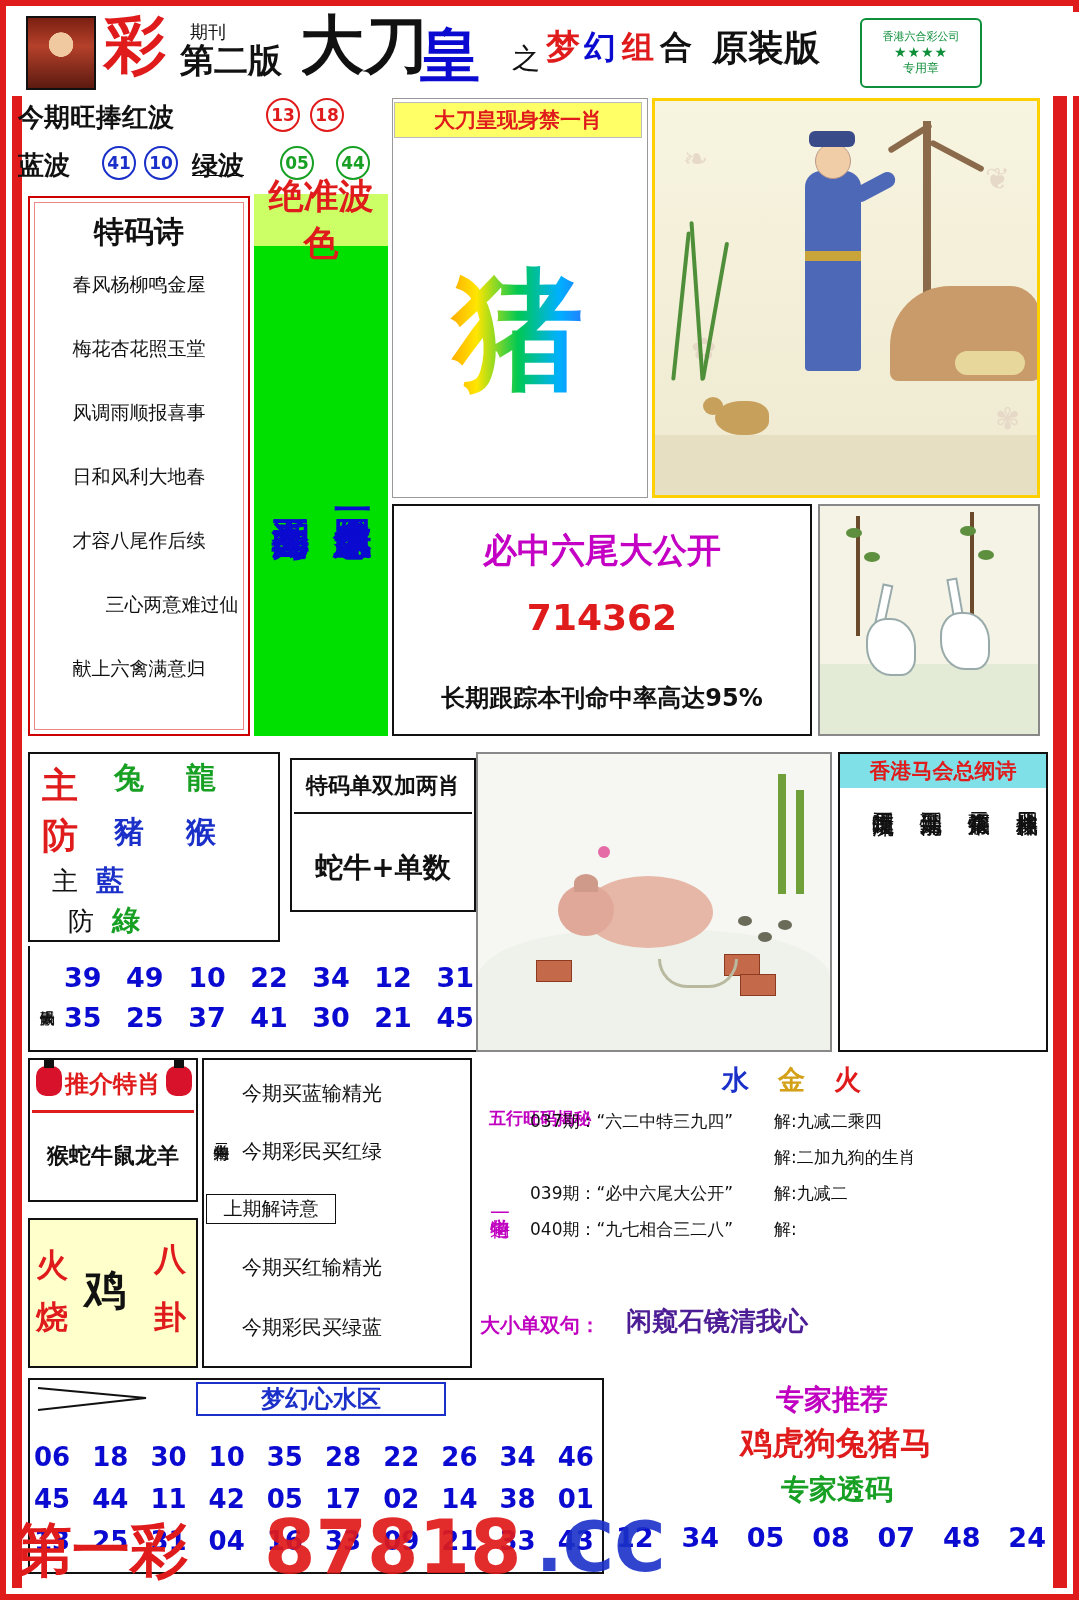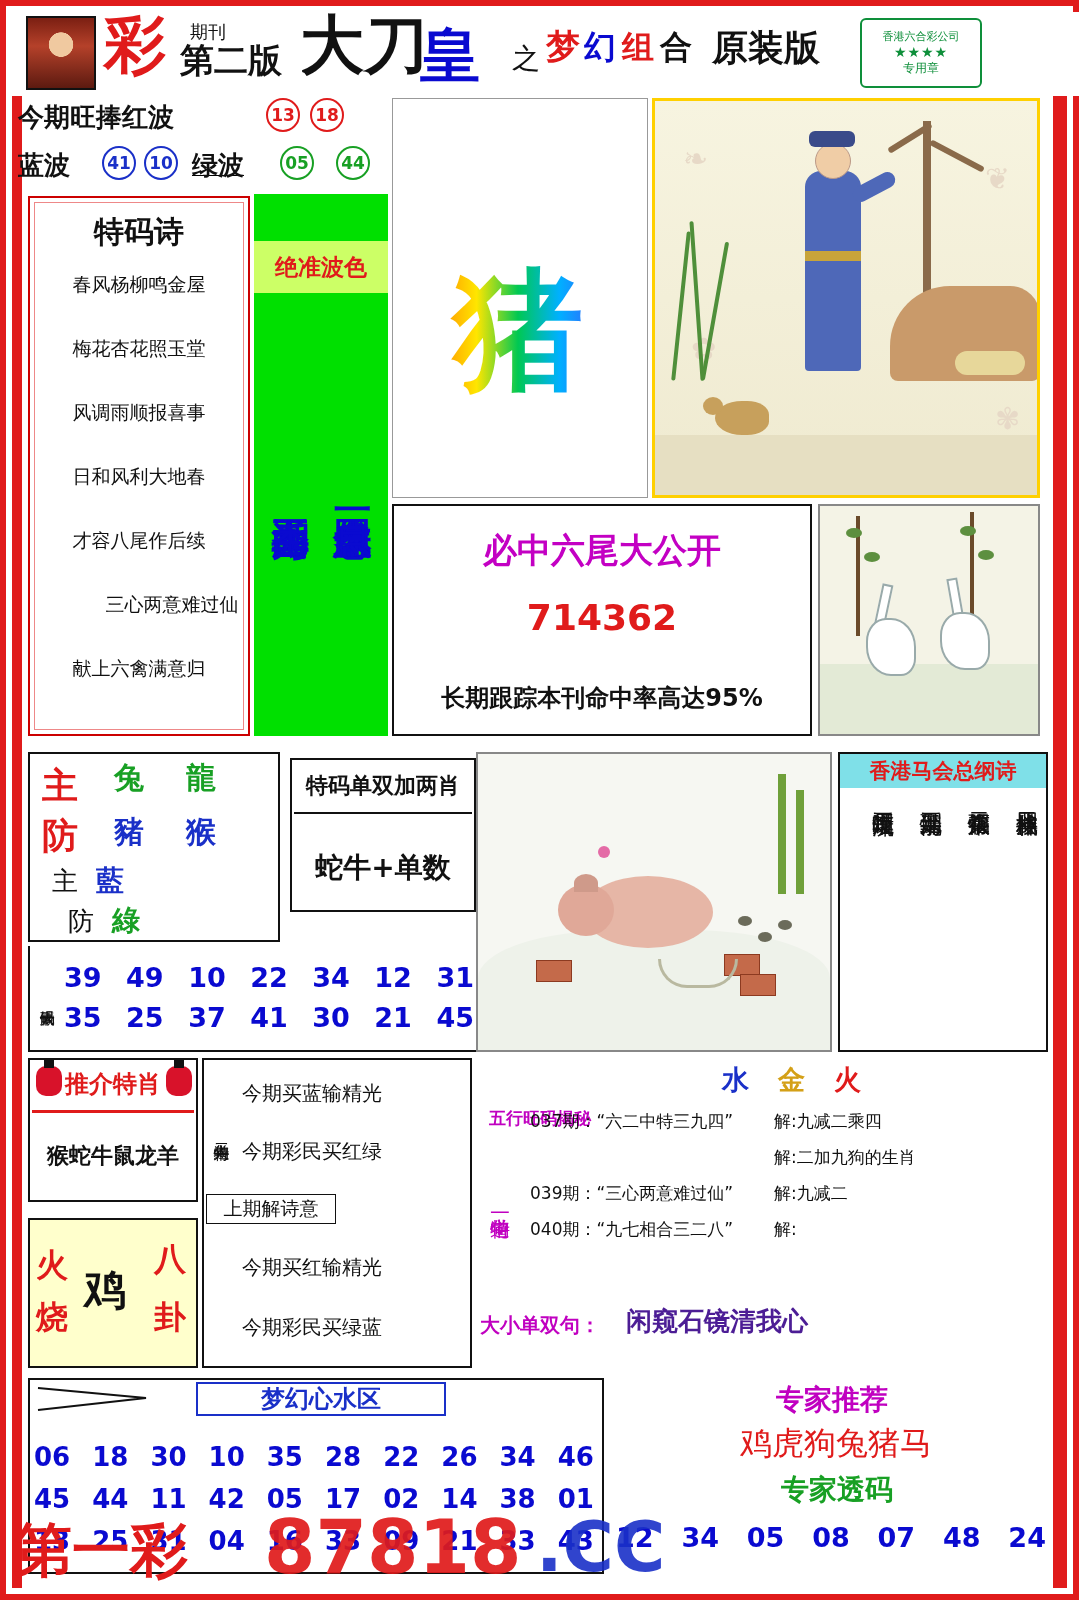--- a/index.html
+++ b/index.html
@@ -39,21 +39,21 @@
   .ball.green{border-color:#18a024;color:#18a024;}
 
   
   #poembox{left:22px;top:190px;width:222px;height:540px;border:2px solid #c00;background:#fff;}
   #poembox .inner{position:absolute;left:4px;top:4px;right:4px;bottom:4px;border:1px solid #e88;}
   #poemtitle{position:absolute;left:0;top:14px;width:100%;text-align:center;font-size:30px;font-weight:bold;color:#111;}
   .poemline{position:absolute;left:0;width:100%;text-align:center;font-size:19px;color:#111;}
 
   
   #greenpanel{left:248px;top:188px;width:134px;height:542px;background:#00e000;}
-  #greenhead{left:248px;top:188px;width:134px;height:52px;background:#ccff66;color:#e01b1b;font-size:23px;font-weight:bold;margin-top:47px;}
+  #greenhead{left:248px;top:188px;width:134px;height:52px;background:#ccff66;color:#e01b1b;font-size:35px;font-weight:bold;}
   .gcol{position:absolute;top:246px;width:60px;height:476px;font-size:38px;font-weight:bold;color:#0a0ad0;line-height:1.45;}
   #gcol1{left:254px;}
   #gcol2{left:316px;}
 
   
   #midtop{left:386px;top:92px;width:256px;height:400px;border:1px solid #999;background:#fff;}
   #midtop-banner{left:388px;top:96px;width:248px;height:36px;background:#ffff66;border:1px solid #bbb;color:#e01b1b;font-size:21px;font-weight:bold;}
   #issue{left:388px;top:160px;width:248px;height:40px;color:#0a0ad0;font-size:32px;font-weight:bold;}
   #bigzhu{left:388px;top:240px;width:248px;height:170px;font-size:130px;font-weight:bold;
       background:linear-gradient(90deg,#ff0000,#ff8a00,#ffe600,#00c853,#00b0ff,#3d5afe,#d500f9);
@@ -170,21 +170,21 @@
 
   
   #mhbox{left:22px;top:1372px;width:576px;height:196px;border:2px solid #111;background:#fff;}
   #mh-head{left:190px;top:1376px;width:250px;height:34px;border:2px solid #1a30c8;color:#1a30c8;font-size:24px;font-weight:bold;}
   #mh-arrow{left:30px;top:1380px;width:150px;height:26px;}
   .mh-row{position:absolute;left:28px;width:560px;font-size:26px;color:#0a0ad0;font-weight:bold;display:flex;justify-content:space-between;}
 
   
   #zjbox{left:606px;top:1372px;width:440px;height:196px;background:#fff;}
   #zj-head{left:676px;top:1376px;width:300px;height:36px;font-size:28px;font-weight:bold;color:#c000c0;}
-  #zj-animals{left:640px;top:1418px;width:380px;height:40px;font-size:32px;font-weight:normal;color:#e01b1b;}
+  #zj-animals{left:640px;top:1418px;width:380px;height:40px;font-size:32px;font-weight:bold;color:#e01b1b;}
   #zj-head2{left:686px;top:1466px;width:290px;height:36px;font-size:28px;font-weight:bold;color:#18a024;}
   #zj-nums{left:610px;top:1516px;width:430px;font-size:27px;color:#0a0ad0;font-weight:bold;display:flex;justify-content:space-between;}
 
   
   #wm{left:0;top:1500px;width:1079px;height:86px;}
   #wm-left{left:8px;top:1506px;font-size:58px;font-weight:bold;color:#e01b1b;}
   #wm-num{left:258px;top:1498px;font-size:74px;font-weight:bold;color:#e01b1b;opacity:.92;}
   #wm-cc{left:530px;top:1500px;font-size:70px;font-weight:bold;color:#1a30c8;opacity:.9;}
 
   
@@ -250,20 +250,21 @@
     <div class="poemline" style="top:394px;margin-left:33px;">三心两意难过仙</div>
     <div class="poemline" style="top:458px;">献上六禽满意归</div>
   </div>
 
   <div class="abs" id="greenpanel"></div>
   <div class="abs ctr" id="greenhead">绝准波色</div>
   <div class="abs vert ctr gcol" id="gcol1">三山五岳湖山秀</div>
   <div class="abs vert ctr gcol" id="gcol2">盘成一团来休息</div>
 
   <div class="abs" id="midtop"></div>
+  <div class="abs ctr" id="midtop-banner">大刀皇现身禁一肖</div>
   <div class="abs ctr" id="bigzhu-wrap">
     <div class="ctr" id="bigzhu">猪</div>
   </div>
 
   <div class="abs" id="pic1">
     <div class="sky"></div>
     <div class="ground"></div>
     <div class="ghostmark" style="left:28px;top:40px;">❧</div>
     <div class="ghostmark" style="left:330px;top:60px;">❦</div>
     <div class="ghostmark" style="left:36px;top:230px;">✿</div>
@@ -398,21 +399,21 @@
   <div class="abs vert ctr" id="dao-col">道一句中特</div>
 
   <div class="hist-row" style="top:1104px;">
     <span>037期：</span><span>“六二中特三九四”</span>
   </div>
   <div class="hist-ans" style="top:1104px;">解:九减二乘四</div>
 
   <div class="hist-ans" style="top:1140px;">解:二加九狗的生肖</div>
 
   <div class="hist-row" style="top:1176px;">
-    <span>039期：</span><span>“三心两意难过仙”</span>
+    <span>039期：</span><span>“必中六尾大公开”</span>
   </div>
   <div class="hist-ans" style="top:1176px;">解:九减二</div>
 
   <div class="hist-row" style="top:1212px;">
     <span>040期：</span><span>“九七相合三二八”</span>
   </div>
   <div class="hist-ans" style="top:1212px;">解:</div>
 
   <div class="abs" id="dxds-label">大小单双句：</div>
   <div class="abs" id="dxds-text">闲窥石镜清我心</div>

